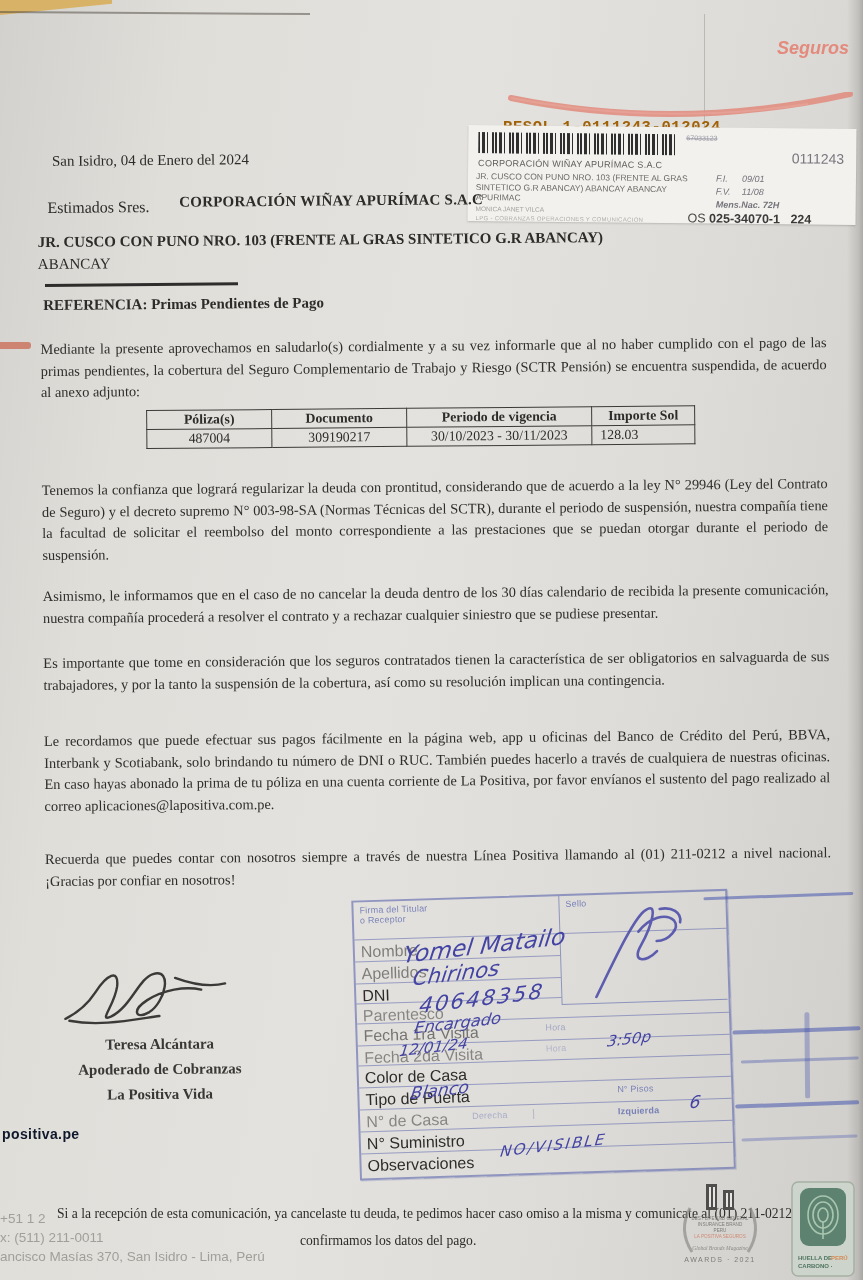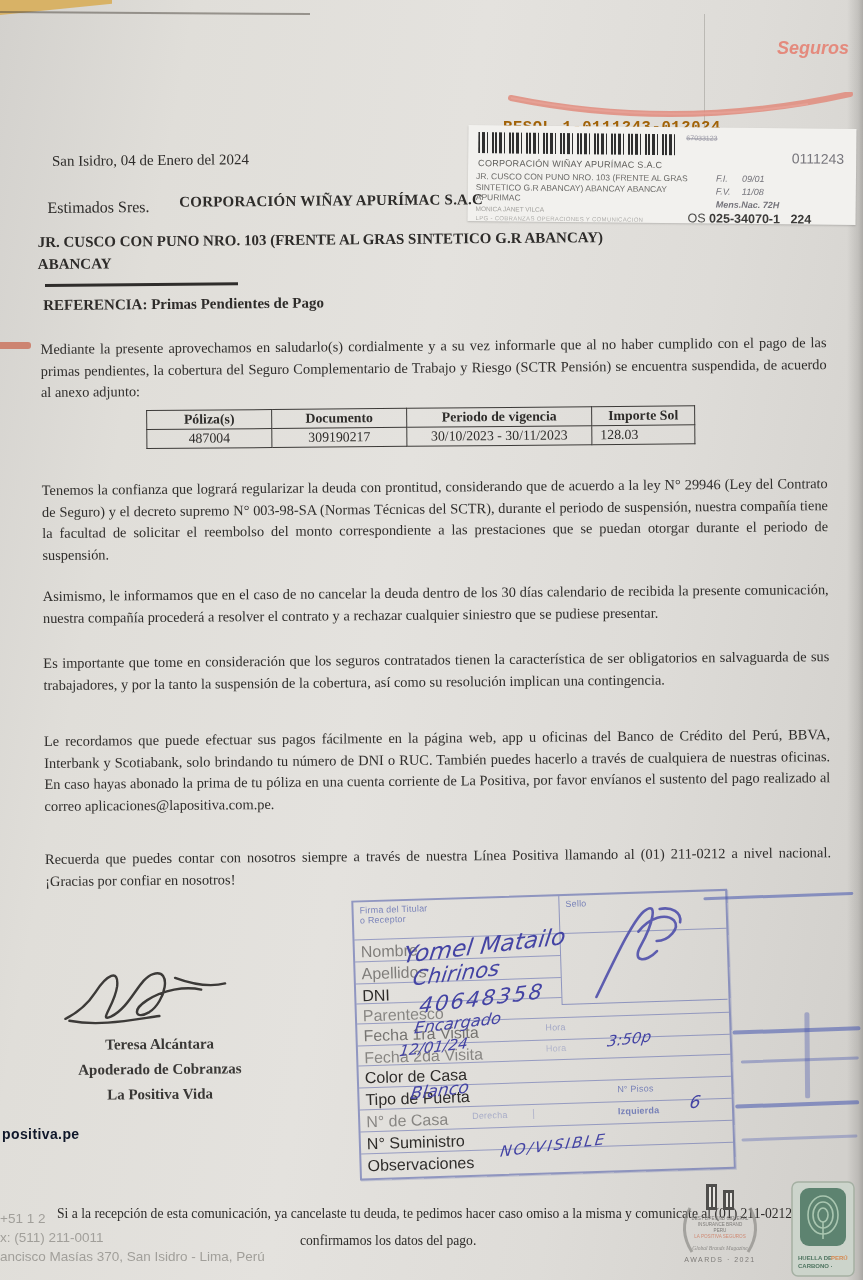--- a/index.html
+++ b/index.html
@@ -45,21 +45,21 @@
   .stk-mens{font-weight:bold;}
   .stk-os{position:absolute;left:220px;top:84px;font-size:12.5px;color:#4a4947;}
   .stk-os b{font-weight:bold;color:#3b3a38;}
 
   .tilt{position:absolute;inset:0;transform:rotate(-.5deg);transform-origin:45% 40%;}
 
   .dateline{position:absolute;left:55px;top:150px;font-size:15px;}
   .salut{position:absolute;left:50px;top:196px;font-size:16px;}
   .recipient{position:absolute;left:182px;top:192px;font-size:15px;font-weight:bold;letter-spacing:.2px;}
   .addr1{position:absolute;left:40px;top:231px;font-size:15px;font-weight:bold;}
-  .addr2{position:absolute;left:40px;top:253px;font-size:15px;font-weight:bold;}
+  .addr2{position:absolute;left:40px;top:253px;font-size:15px;font-weight:normal;}
   .ref-rule{position:absolute;left:47px;top:281px;width:193px;height:3px;background:#2f2d2b;}
   .reference{position:absolute;left:45px;top:294px;font-size:15px;font-weight:bold;}
 
   .para{position:absolute;left:42px;width:786px;font-size:14.4px;line-height:21.5px;
     text-align:justify;color:#302e2c;}
   .p1{top:336px;} .p2{top:477px;} .p3{top:583px;} .p4{top:650px;} .p5{top:728px;} .p6{top:846px;}
 
   table.debt{position:absolute;left:147px;top:408px;border-collapse:collapse;font-size:13.8px;}
   table.debt th,table.debt td{border:1.3px solid #3c3a38;padding:1px 8px;text-align:center;}
   table.debt th{font-weight:bold;}

